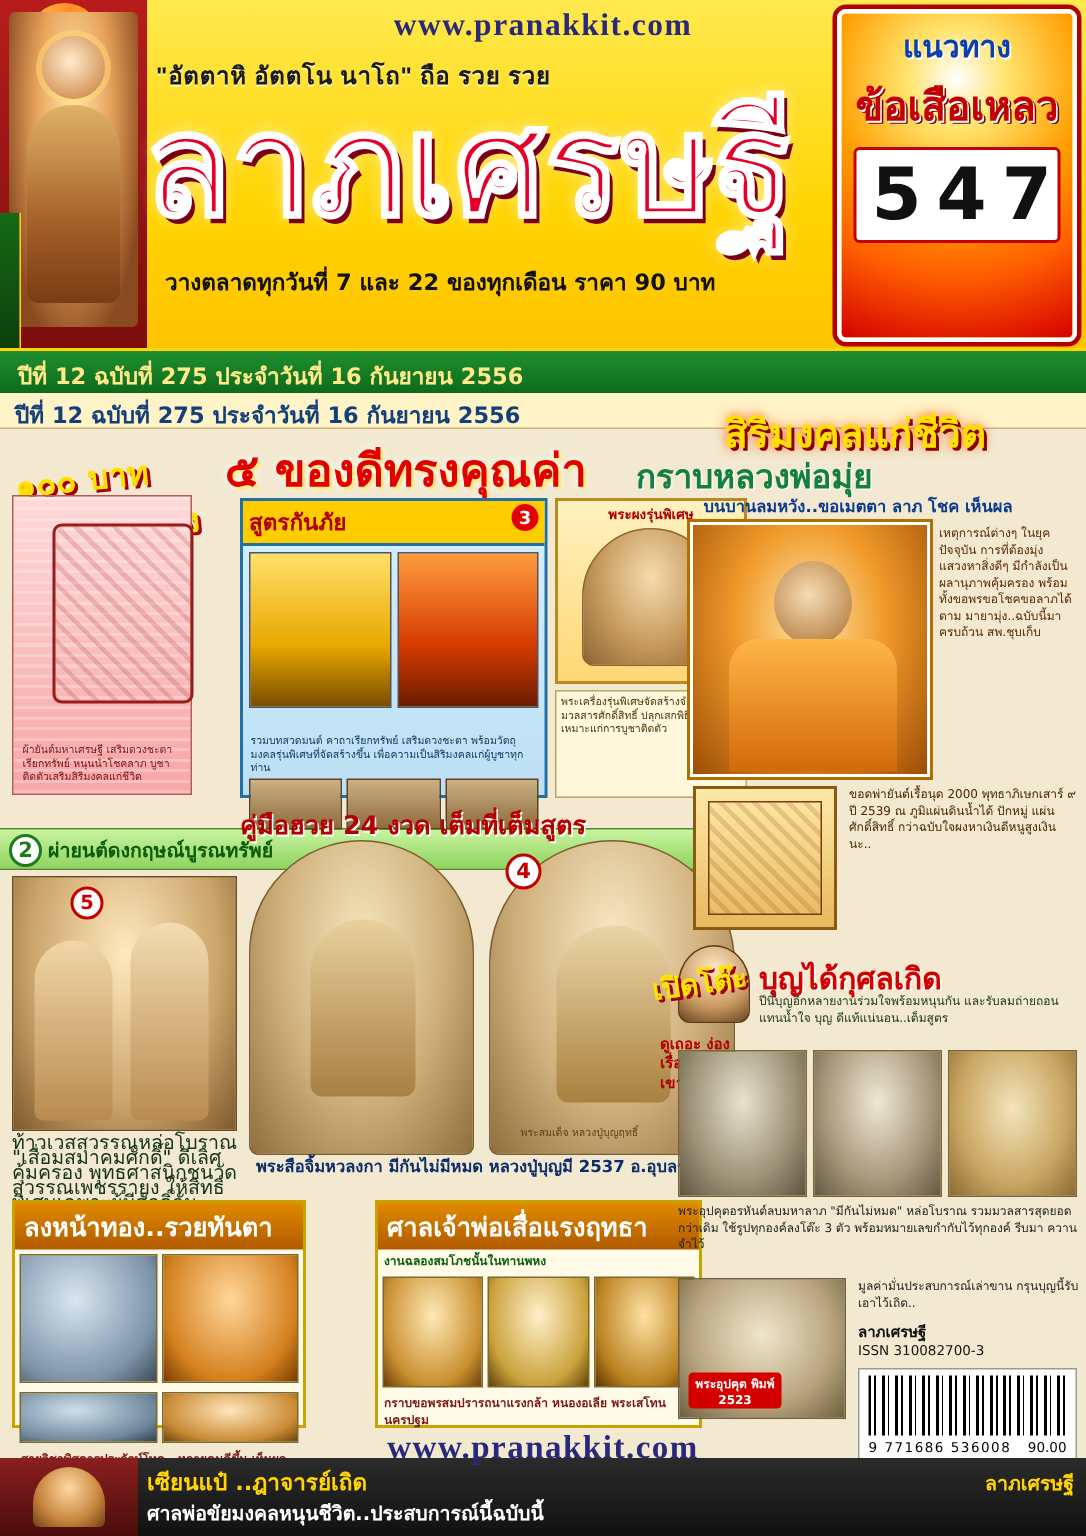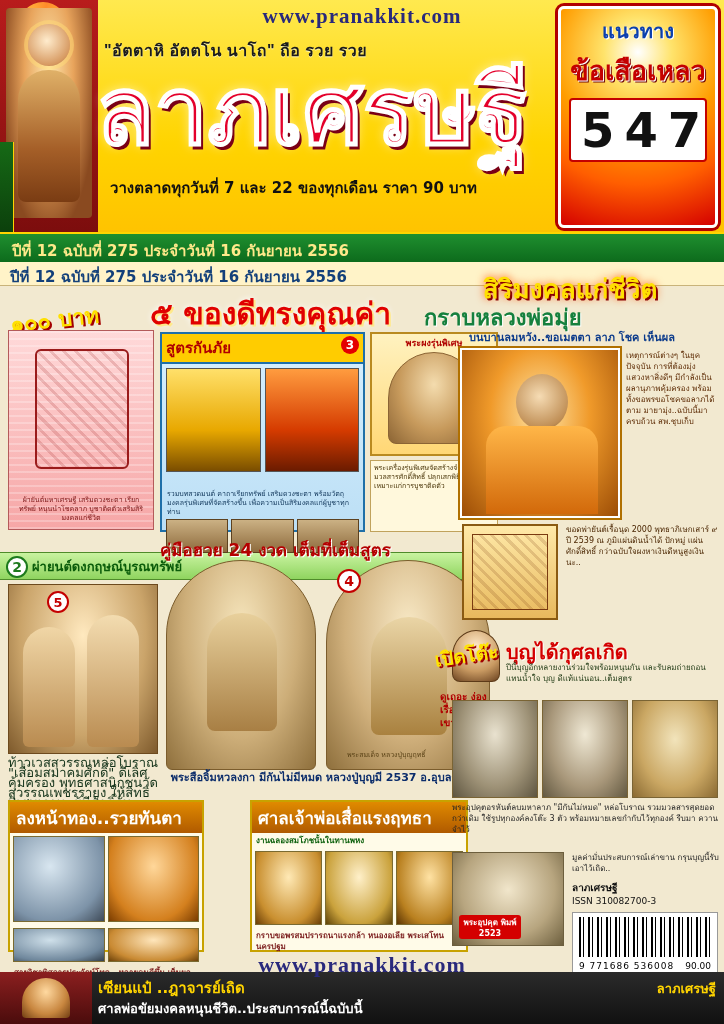--- a/index.html
+++ b/index.html
@@ -126,26 +126,25 @@
     text-shadow:2px 2px 0 #ffe98a, 0 0 6px #fff;
   }
   .amulet-100{
     position:absolute; left:10px; top:300px; width:130px; height:40px;
     font-size:22px; font-weight:bold; color:#ffe000;
     text-shadow:2px 2px 0 #a30000;
     transform:rotate(-6deg);
   }
 
   .redsheet{
-    position:absolute; left:8px; top:330px; width:146px; height:200px;
+    position:absolute; left:8px; top:330px; width:120px; height:200px;
     background:
       repeating-linear-gradient(0deg, rgba(255,255,255,.25) 0 2px, rgba(255,255,255,0) 2px 7px),
       linear-gradient(#ffd9d9,#f6a6a6);
     border:1px solid #b45a5a;
-    text-align:center;
   }
   .redsheet .yant{
     position:absolute; left:26px; top:18px; width:94px; height:120px;
     border:2px solid #9a1b1b; border-radius:6px;
     background:repeating-linear-gradient(45deg,rgba(154,27,27,.18) 0 3px,transparent 3px 9px);
   }
   .redsheet .txt{
     position:absolute; left:6px; bottom:6px; right:6px;
     font-size:7px; color:#7c1414; line-height:9px;
   }

